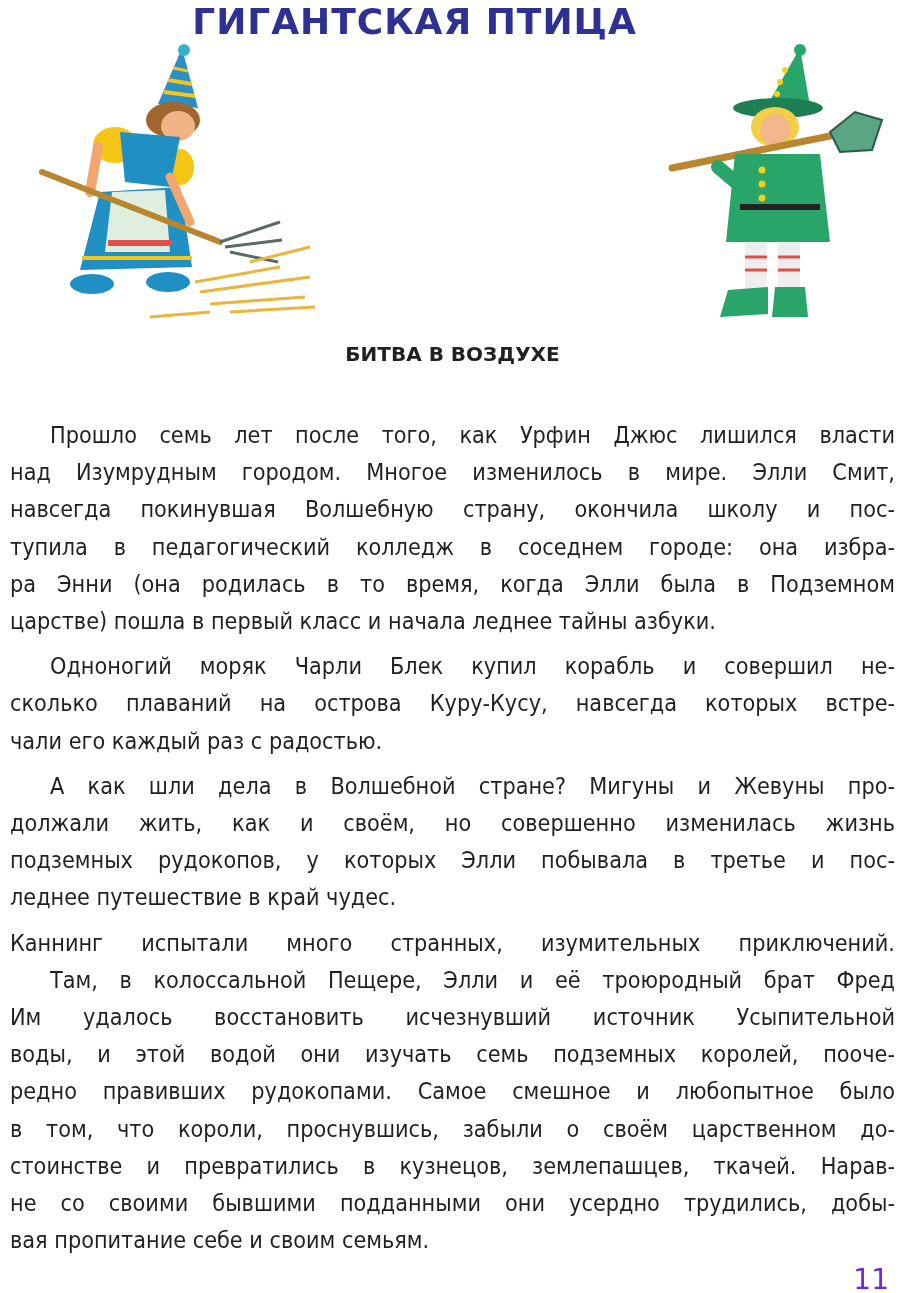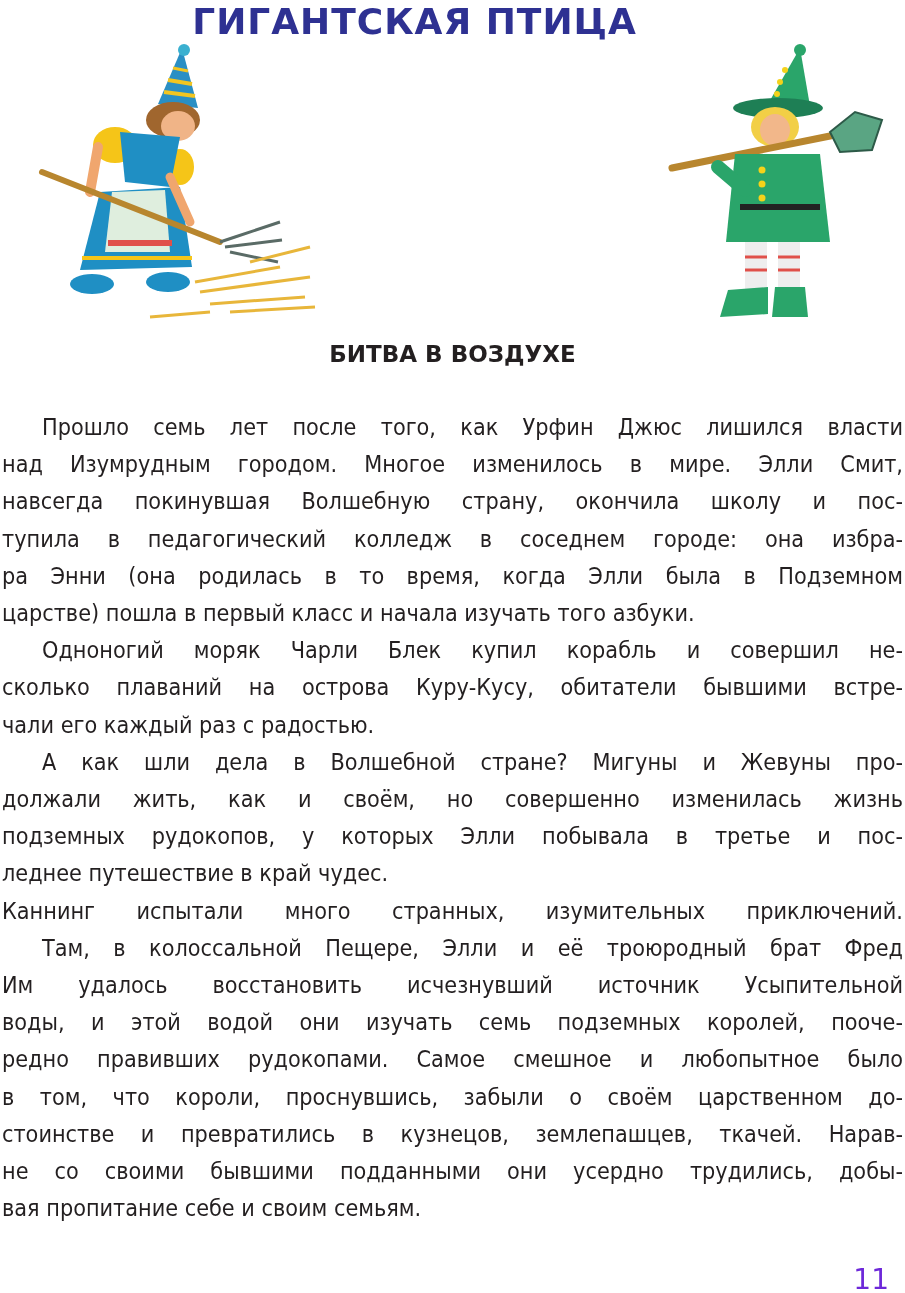--- a/index.html
+++ b/index.html
@@ -1,23 +1,23 @@
 <!DOCTYPE html>
 <html><head>
   <meta charset="utf-8">
   <style>
     html, body { margin: 0; padding: 0; background: #ffffff; }
     body { width: 905px; height: 1293px; position: relative; overflow: hidden; font-family: "DejaVu Sans", sans-serif; color: #1a1a1a; }
     .title { position: absolute; top: 0; left: 0; width: 829px; text-align: center; font-family: "DejaVu Sans", sans-serif; font-weight: bold; font-size: 36px; line-height: 44px; color: #2e3192; letter-spacing: 1px; }
     .illus { position: absolute; }
     .illus-left { left: 20px; top: 42px; width: 300px; height: 285px; }
     .illus-right { left: 650px; top: 42px; width: 245px; height: 290px; }
-    .subtitle { position: absolute; top: 334px; left: 0; width: 905px; text-align: center; font-family: "DejaVu Sans", sans-serif; font-weight: bold; font-size: 23px; line-height: 40px; color: #231f20; }
+    .subtitle { position: absolute; top: 334px; left: 0; width: 905px; text-align: center; font-family: "DejaVu Sans", sans-serif; font-weight: bold; font-size: 20px; line-height: 40px; color: #231f20; }
     .body-text { position: absolute; top: 408px; left: 2px; width: 901px; font-family: "DejaVu Sans Condensed", "DejaVu Sans", sans-serif; font-size: 23.2px; line-height: 37.2px; color: #231f20; }
-    .body-text p { margin: 0; text-align: justify; text-align-last: left; }
+    .body-text p { margin: 8px; text-align: justify; text-align-last: left; }
     .body-text .line { display: block; white-space: nowrap; text-align: justify; text-align-last: justify; }
     .body-text .line.last { text-align-last: left; }
     .body-text .line.first { padding-left: 40px; }
     .pagenum { position: absolute; right: 16px; top: 1263px; font-family: "DejaVu Sans", sans-serif; font-size: 28px; color: #6d28d9; }
   </style>
 </head>
 <body>
 
 <div>
   <div class="title">ГИГАНТСКАЯ ПТИЦА</div>
@@ -102,25 +102,25 @@
 
   <div class="subtitle">БИТВА В ВОЗДУХЕ</div>
 
   <div class="body-text">
     <p>
       <span class="line first">Прошло семь лет после того, как Урфин Джюс лишился власти</span>
       <span class="line">над Изумрудным городом. Многое изменилось в мире. Элли Смит,</span>
       <span class="line">навсегда покинувшая Волшебную страну, окончила школу и пос-</span>
       <span class="line">тупила в педагогический колледж в соседнем городе: она избра-</span>
       <span class="line">ра Энни (она родилась в то время, когда Элли была в Подземном</span>
-      <span class="line last">царстве) пошла в первый класс и начала изучать того азбуки.</span>
+      <span class="line last">царстве) пошла в первый класс и начала леднее тайны азбуки.</span>
     </p>
     <p>
       <span class="line first">Одноногий моряк Чарли Блек купил корабль и совершил не-</span>
-      <span class="line">сколько плаваний на острова Куру-Кусу, обитатели бывшими встре-</span>
+      <span class="line">сколько плаваний на острова Куру-Кусу, навсегда которых встре-</span>
       <span class="line last">чали его каждый раз с радостью.</span>
     </p>
     <p>
       <span class="line first">А как шли дела в Волшебной стране? Мигуны и Жевуны про-</span>
       <span class="line">должали жить, как и своём, но совершенно изменилась жизнь</span>
       <span class="line">подземных рудокопов, у которых Элли побывала в третье и пос-</span>
       <span class="line last">леднее путешествие в край чудес.</span>
     </p>
     <p>
       <span class="line">Каннинг испытали много странных, изумительных приключений.</span>

